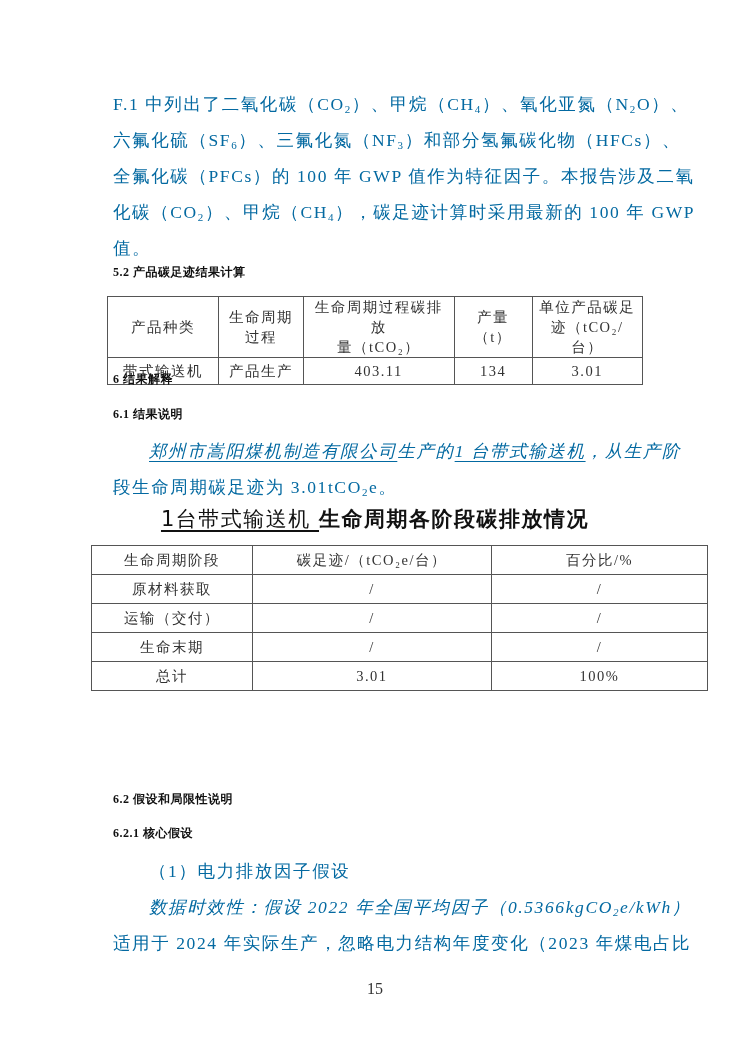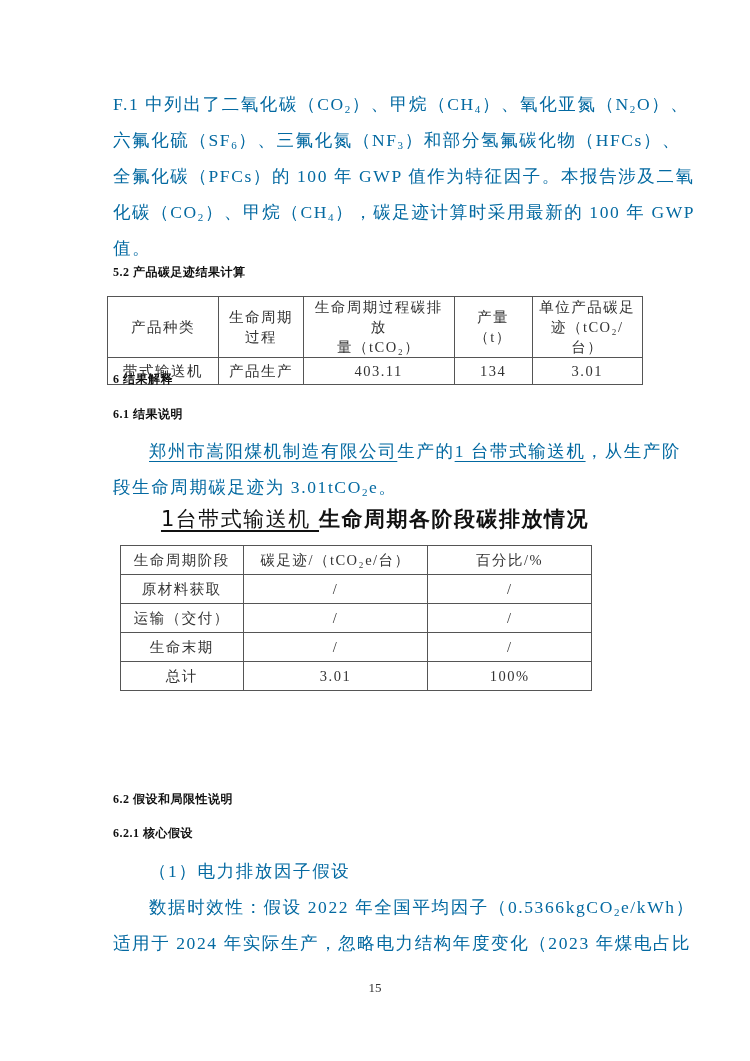--- a/index.html
+++ b/index.html
@@ -8,43 +8,43 @@
     font-family: "Liberation Serif", "DejaVu Serif", serif;
     color: #1a1a1a;
   }
   .page { position: absolute; left: 0; top: 0; width: 750px; height: 1061px; }
   .para {
     position: absolute; left: 113px; width: 530px;
     font-size: 17.5px; letter-spacing: 1.6px; line-height: 36px;
     color: #0369a1;
   }
   .line { white-space: nowrap; height: 36px; }
-  .indent { padding-left: 36px; }
+  .indent { padding-left: 36px; font-style: italic; }
   .h { position: absolute; left: 113px; font-weight: bold; font-size: 12px; color: #111; letter-spacing: 0.5px; white-space: nowrap; }
   sub { font-size: 11px; vertical-align: -3px; line-height: 0; }
   .ul { text-decoration: underline; text-underline-offset: 4px; }
 
   table { border-collapse: collapse; position: absolute; }
   td {
     border: 1px solid #555; text-align: center; vertical-align: middle;
     font-size: 14.5px; color: #333; letter-spacing: 1.5px; line-height: 20px;
     padding: 0 4px;
   }
   .t1 { left: 107px; top: 296px; width: 536px; }
   .t1 tr.hdr td { height: 43px; }
   .t1 tr.row td { height: 26px; }
-  .t2 { left: 120px; top: 545px; width: 472px; }
+  .t2 { left: 91px; top: 545px; width: 617px; }
   .t2 td { height: 28px; }
 
   .caption {
     position: absolute; left: 0; width: 750px; top: 505px; text-align: center;
     font-family: "DejaVu Sans", sans-serif; font-size: 21px; font-weight: bold;
     letter-spacing: 1.5px; color: #111; white-space: nowrap;
   }
-  .pagenum { position: absolute; top: 980px; left: 0; width: 750px; text-align: center; font-size: 13px; color: #333; }
+  .pagenum { position: absolute; top: 980px; left: 0; width: 750px; text-align: center; font-size: 16px; color: #333; }
 </style>
 </head>
 <body>
 
 <div class="page">
 
   <div class="para" style="top: 86px;">
     <div class="line">
       <span>F.1 中列出了二氧化碳（CO</span><sub>2</sub><span>）、甲烷（CH</span><sub>4</sub><span>）、氧化亚氮（N</span><sub>2</sub><span>O）、</span>
     </div>

